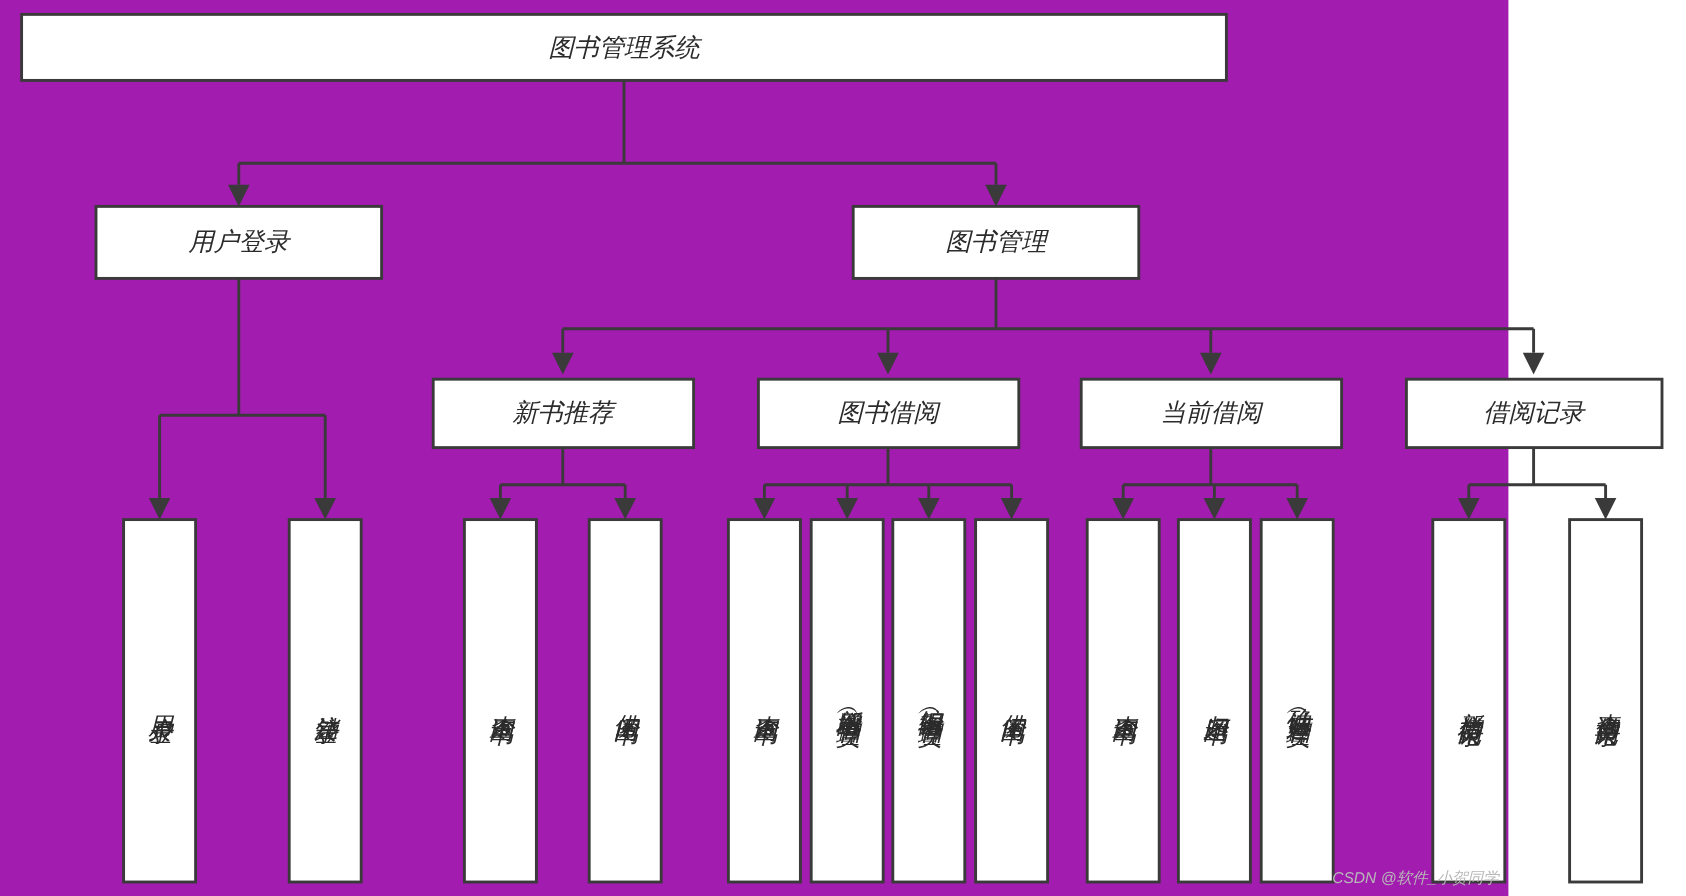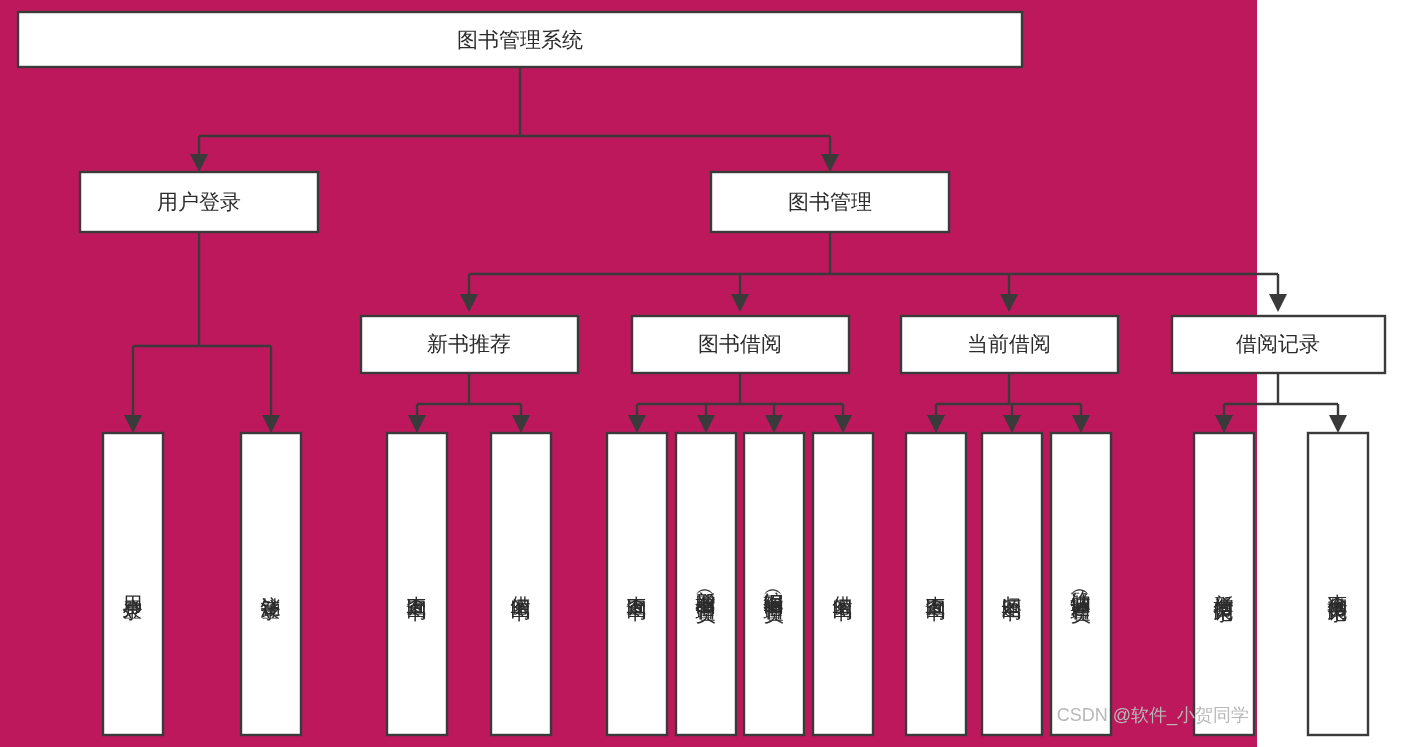--- a/index.html
+++ b/index.html
@@ -10,21 +10,22 @@
   body {
     width: 1405px;
     height: 747px;
     font-family: "Liberation Sans", "DejaVu Sans", sans-serif;
     overflow: hidden;
   }
   #diagram-root {
     position: relative;
     width: 1257px;
     height: 747px;
-    background: #be185d;
+    background: #a21caf;
+    font-style: italic;
   }
   svg#flow {
     position: absolute;
     left: 0;
     top: 0;
     width: 1405px;
     height: 747px;
   }
   .node-box {
     fill: #ffffff;
@@ -53,23 +54,23 @@
     font-size: 20px;
     fill: #2b2b2b;
     text-anchor: middle;
     writing-mode: vertical-rl;
     text-orientation: upright;
     letter-spacing: 2px;
   }
   .watermark {
     position: absolute;
     right: 8px;
-    bottom: 20px;
-    font-family: "Liberation Sans", "DejaVu Sans", sans-serif;
-    font-size: 18px;
+    bottom: 6px;
+    font-family: "Liberation Sans", "DejaVu Sans", sans-serif;
+    font-size: 13px;
     color: #b8b8b8;
     white-space: nowrap;
     user-select: none;
   }
 </style>
 </head>
 <body>
 
 <div id="diagram-root">
 

